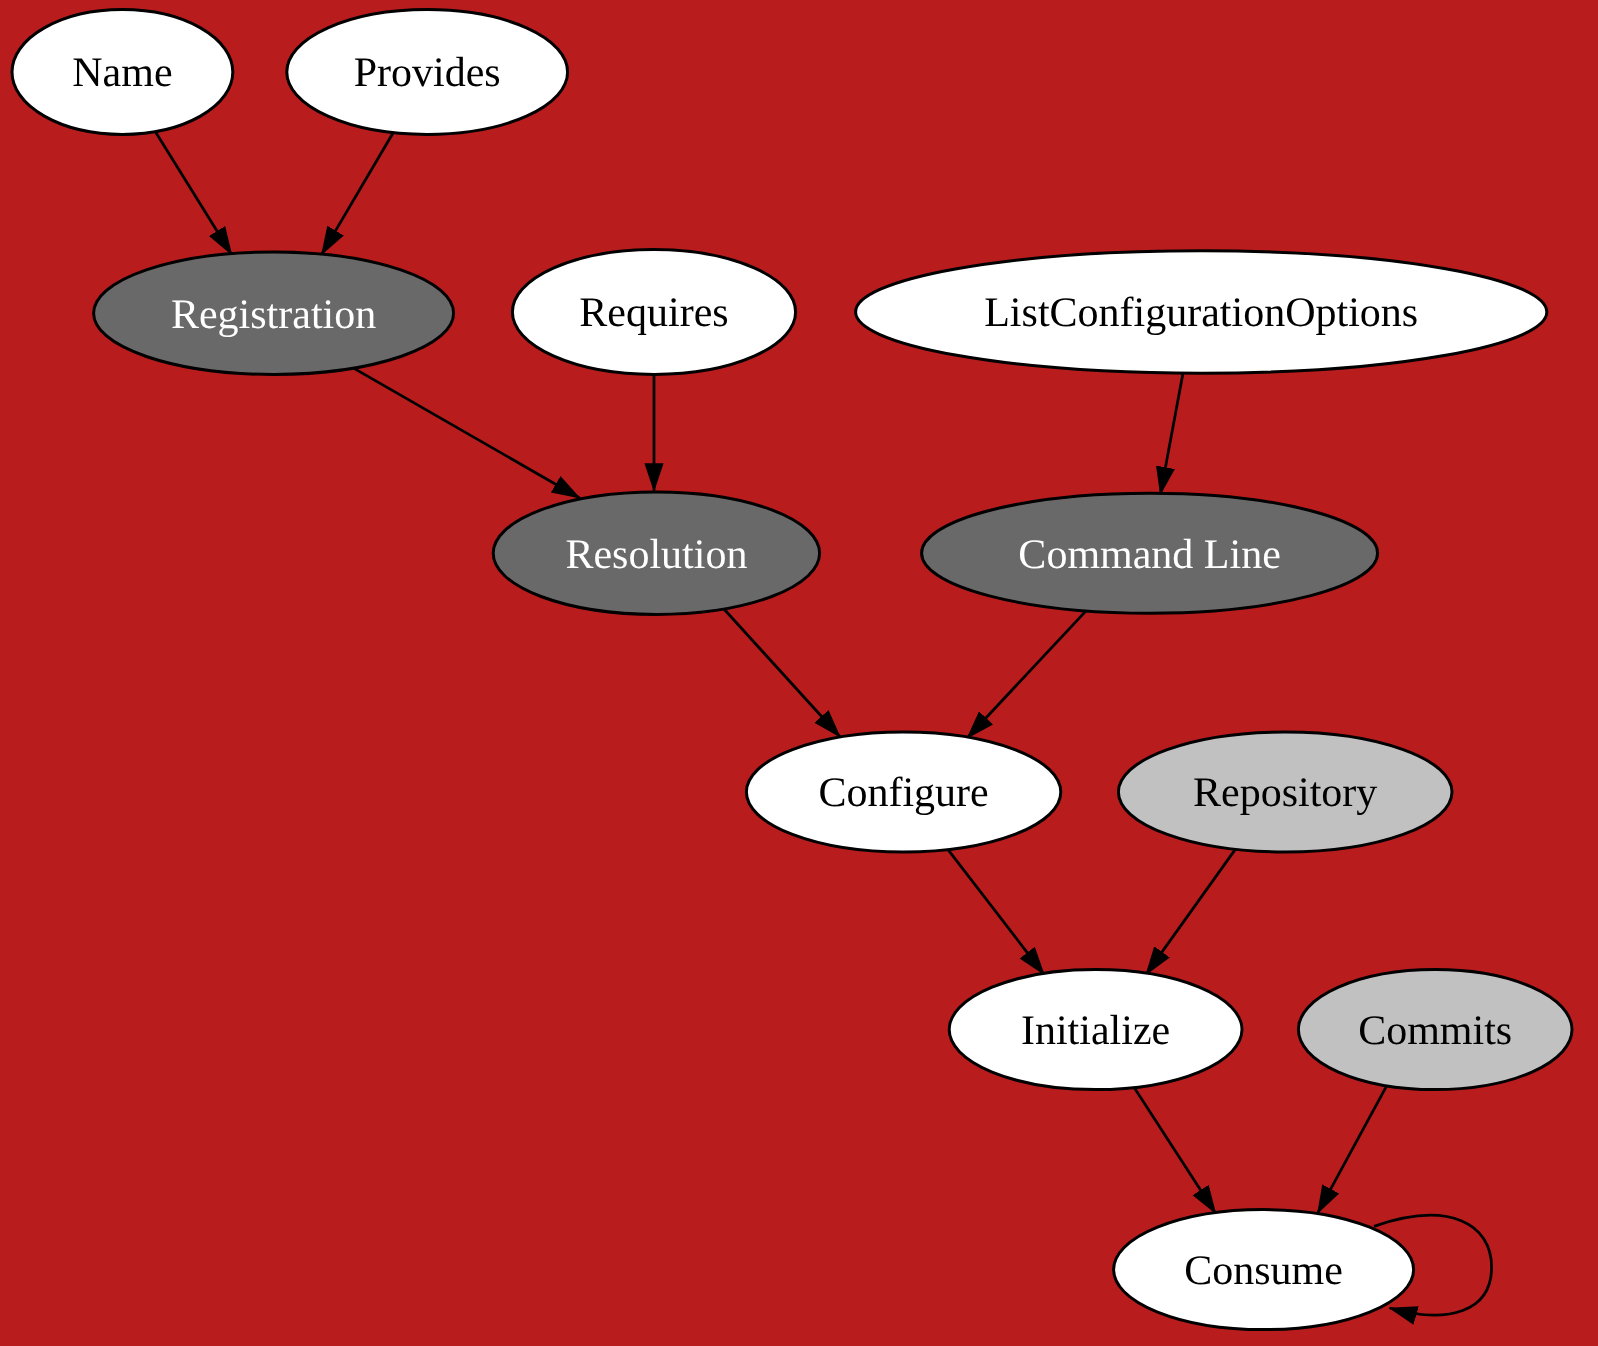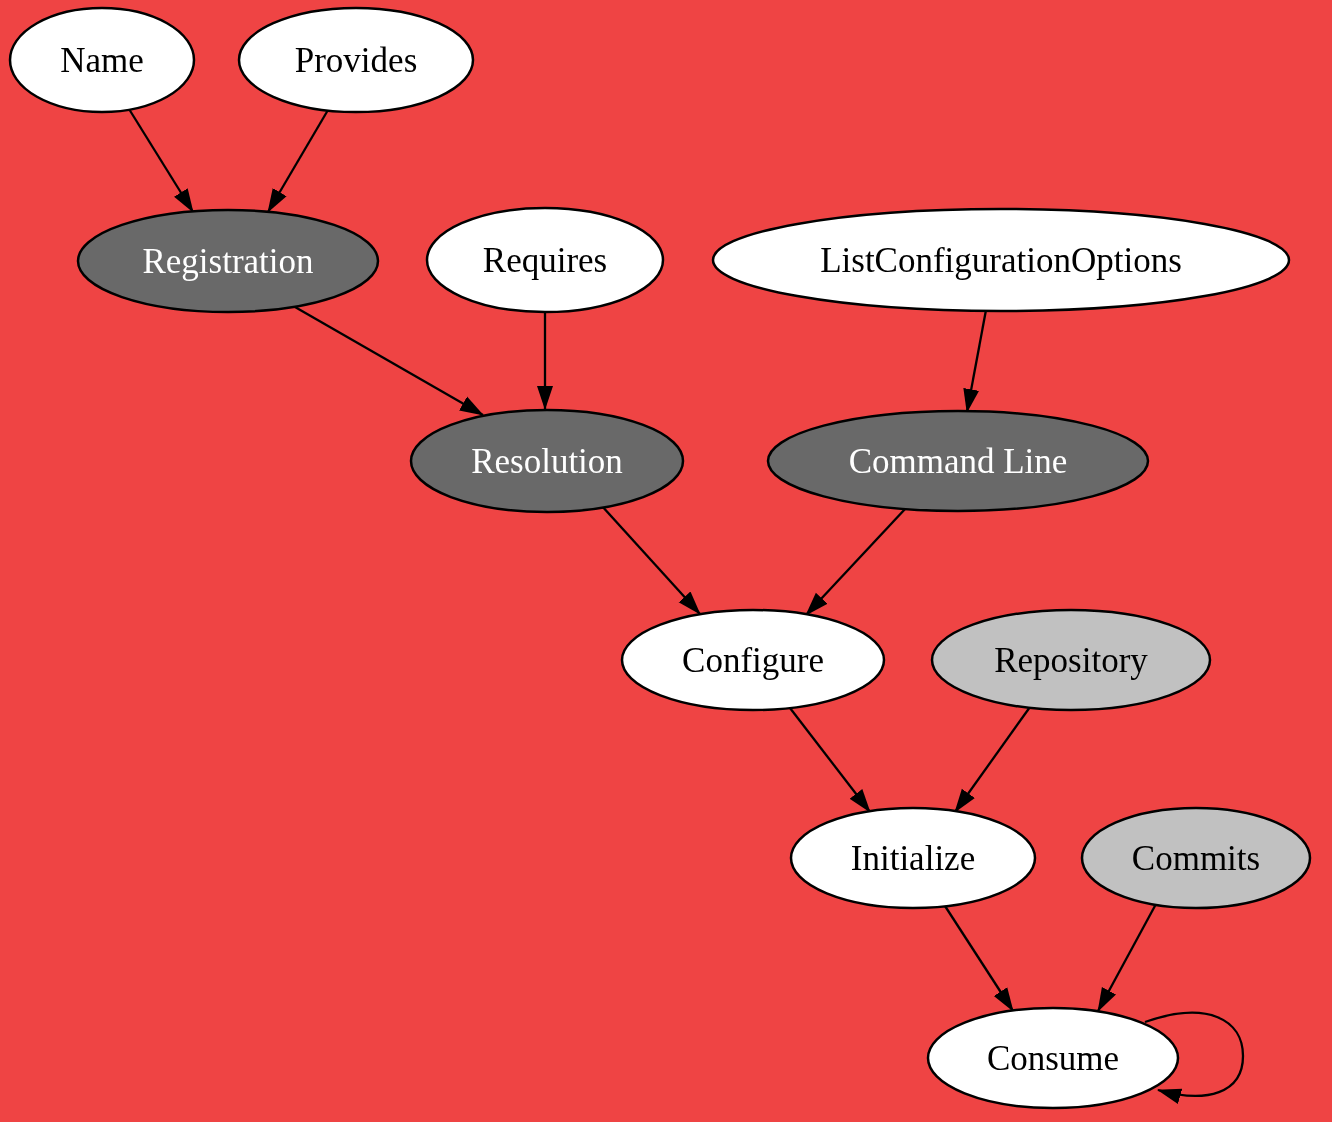--- a/index.html
+++ b/index.html
@@ -5,21 +5,21 @@
   html, body {
     margin: 0;
     padding: 0;
     background: #ffffff;
     font-family: "Liberation Serif", "DejaVu Serif", serif;
   }
   .page {
     width: 1332px;
     height: 1122px;
     position: relative;
-    background: #ef4444;
+    background: #b91c1c;
     overflow: hidden;
   }
   svg { display: block; }
   .node-ellipse { stroke-width: 2.5px; }
   .edge-line { stroke-width: 2.3px; fill: none; }
   .node-label {
     font-family: "Liberation Serif", "DejaVu Serif", serif;
     font-size: 35px;
     text-anchor: middle;
   }

